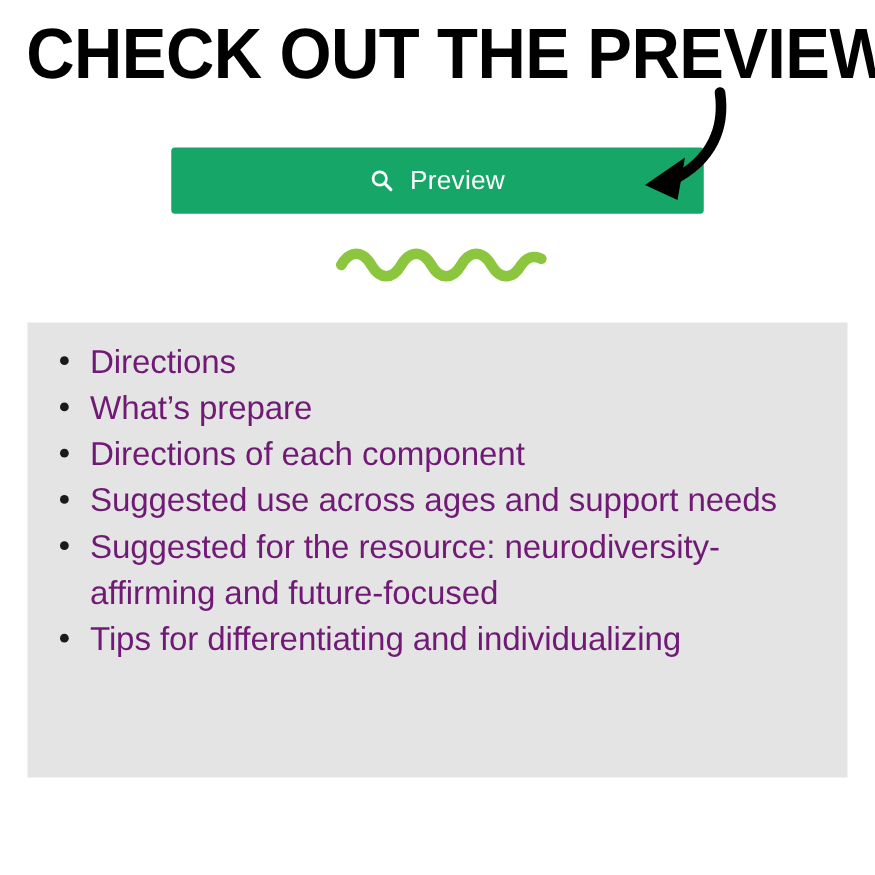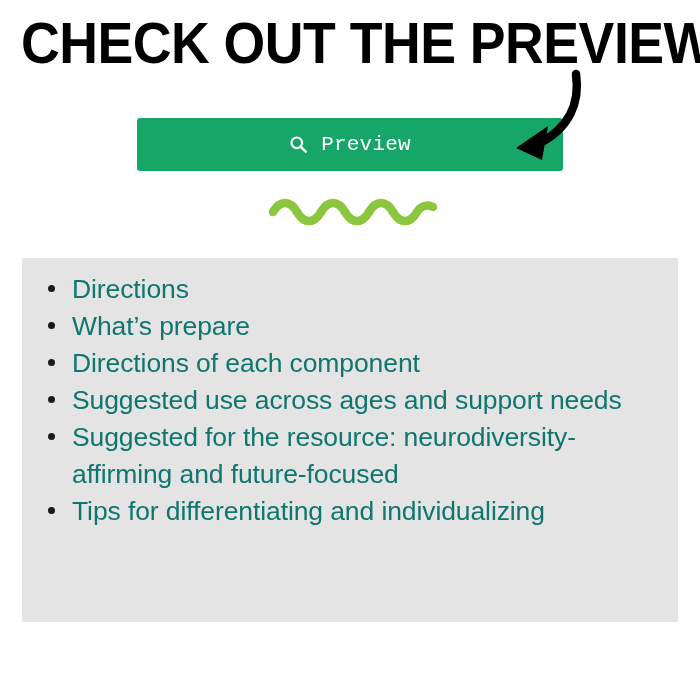--- a/index.html
+++ b/index.html
@@ -58,21 +58,21 @@
     gap: 13px;
     cursor: pointer;
   }
   #preview-button .mag {
     display: block;
     width: 19px;
     height: 19px;
     flex: 0 0 auto;
   }
   #preview-button .btn-label {
-    font-family: Liberation Mono, monospace;
+    font-family: Liberation Sans, sans-serif;
     font-size: 21px;
     font-weight: 400;
     color: #ffffff;
     letter-spacing: 0.2px;
     line-height: 1;
   }
 
   
   #curved-arrow {
     position: absolute;
@@ -108,21 +108,21 @@
     margin: 0;
     padding: 0;
   }
   #bullet-list li {
     position: relative;
     padding-left: 36px;
     margin: 0;
     font-family: "Liberation Sans", sans-serif;
     font-size: 26.5px;
     line-height: 37px;
-    color: #0f766e;
+    color: #701a75;
     letter-spacing: -0.1px;
   }
   #bullet-list li .bullet-dot {
     position: absolute;
     left: 12px;
     top: 14px;
     width: 7px;
     height: 7px;
     border-radius: 50%;
     background: #1a1a1a;

